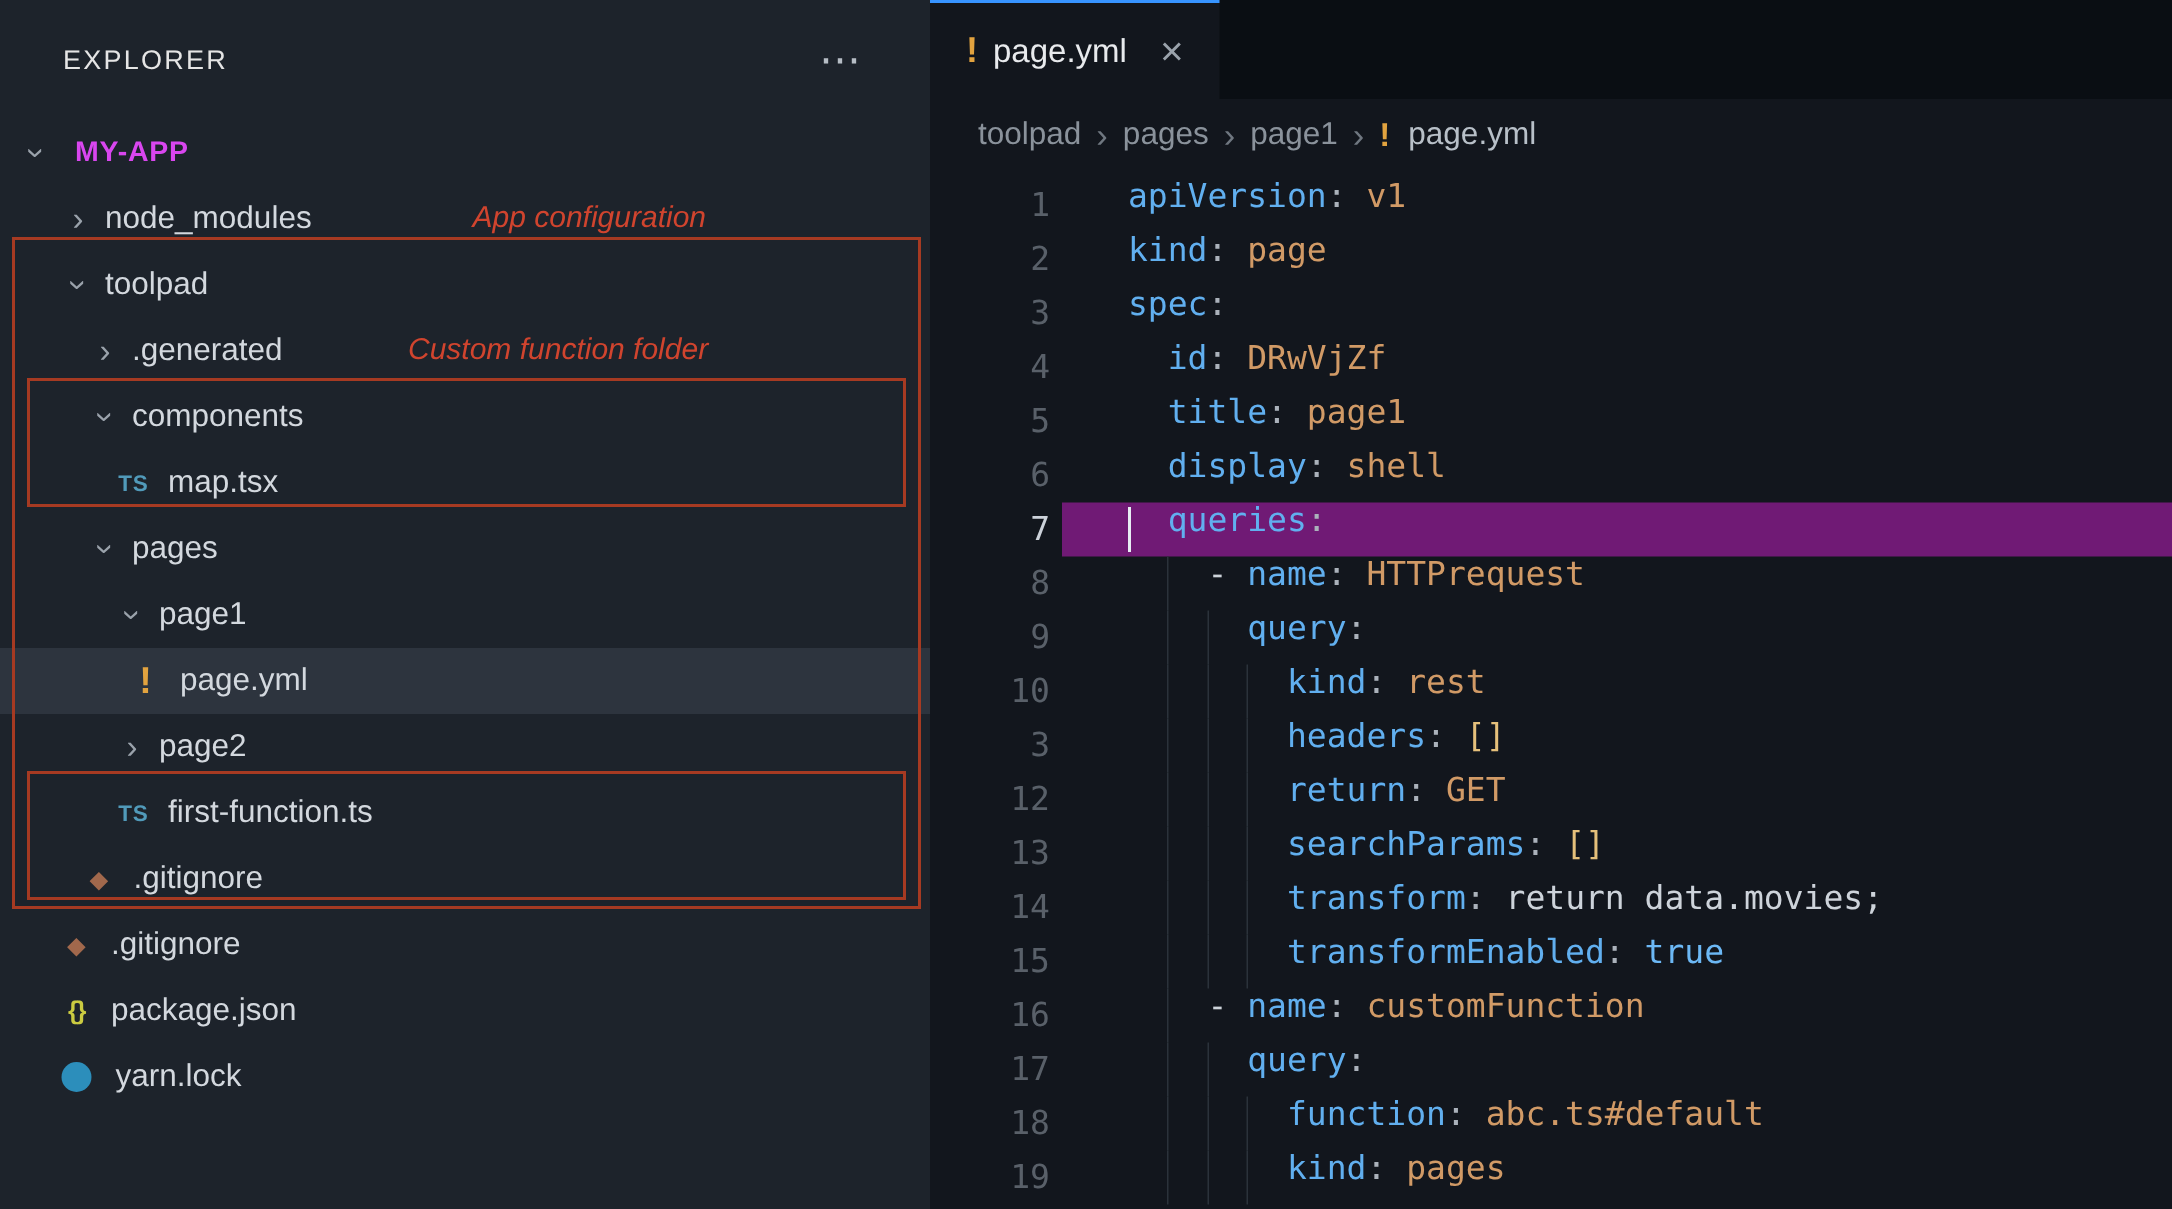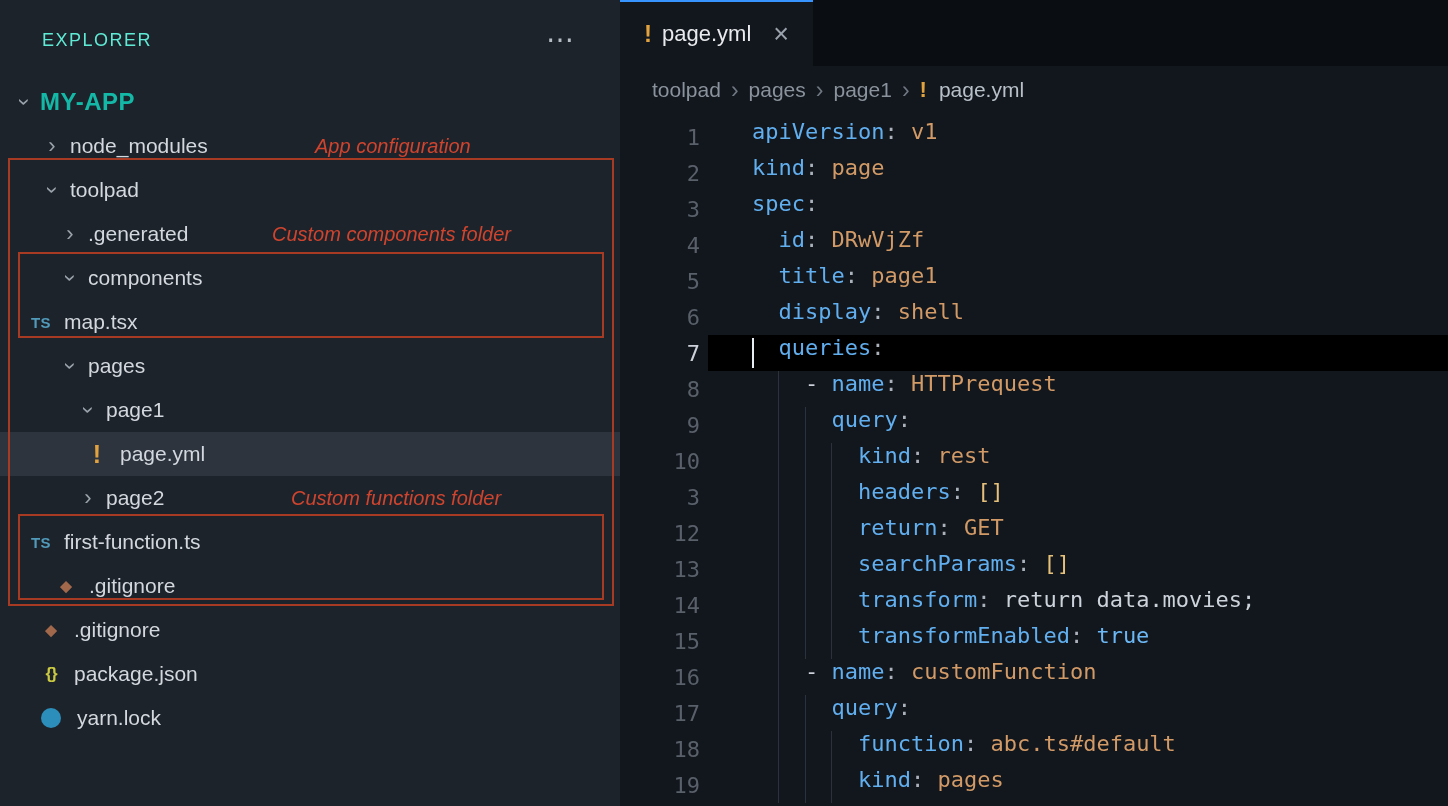--- a/index.html
+++ b/index.html
@@ -8,35 +8,35 @@
   body { width:1448px; height:806px; overflow:hidden;
          font-family:"Liberation Sans", sans-serif; }
 
   .app { position:relative; width:1448px; height:806px; background:#12161d; }
 
   
   .sidebar { position:absolute; left:0; top:0; width:620px; height:806px;
              background:#1d232b; color:#d3d8de; overflow:hidden; }
 
   .sidebar-header { height:80px; display:flex; align-items:center; padding:0 46px 0 42px; }
-  .sidebar-title { font-size:18px; letter-spacing:1.5px; color:#5eead4; }
+  .sidebar-title { font-size:18px; letter-spacing:1.5px; color:#e5e5e5; }
   .more-actions { margin-left:auto; font-size:28px; color:#b6bdc5; cursor:pointer; line-height:1; }
 
   .section-row { height:44px; display:flex; align-items:center; padding-left:10px; }
-  .section-label { font-size:24px; font-weight:700; letter-spacing:0.5px; color:#14b8a6; margin-left:2px; }
+  .section-label { font-size:19px; font-weight:700; letter-spacing:0.5px; color:#d946ef; margin-left:12px; }
 
   .tree-row { position:relative; height:44px; display:flex; align-items:center;
               font-size:21px; color:#d3d8de; cursor:pointer; }
   .tree-row.selected { background:#2d343e; }
   .kind-folder.lvl-1 { padding-left:38px; }
   .kind-folder.lvl-2 { padding-left:56px; }
   .kind-folder.lvl-3 { padding-left:74px; }
   .kind-file.lvl-1 { padding-left:38px; }
   .kind-file.lvl-2 { padding-left:53px; }
-  .kind-file.lvl-3 { padding-left:28px; }
+  .kind-file.lvl-3 { padding-left:76px; }
   .kind-file.lvl-4 { padding-left:84px; }
 
   .twisty { display:inline-flex; width:28px; justify-content:center; color:#9aa2ab;
             font-size:22px; line-height:1; transform:rotate(0deg); }
   .twisty.open { transform:rotate(90deg); }
 
   .ficon { display:inline-flex; width:26px; justify-content:center; align-items:center;
            margin-right:6px; font-weight:700; }
   .icon-ts { color:var(--ts-icon-blue,#519aba); font-size:15px; letter-spacing:0.5px; }
   .icon-warning { color:var(--warning-orange,#e2a33f); font-size:25px; }
@@ -76,21 +76,21 @@
   .crumb-warning { color:var(--warning-orange,#e2a33f); font-weight:700; font-size:22px; margin-right:2px; }
   .crumb-last { color:#b8c0c8; }
 
   .code { flex:1; padding-top:5px; font-family:"DejaVu Sans Mono", monospace; font-size:22px; }
   .cl { display:flex; height:36px; }
   .ln { flex:0 0 88px; text-align:right; padding-right:8px; color:#596069;
         display:flex; align-items:center; justify-content:flex-end; }
   .cl.active .ln { color:#ccd2da; }
   .lt { flex:1; position:relative; padding-left:44px; white-space:pre;
         display:flex; align-items:flex-start; }
-  .cl.active .lt { background:#000000; }
+  .cl.active .lt { background:#701a75; }
 
   .guide { position:absolute; top:0; bottom:0; width:1px; background:#2b323b; }
   .cursor-bar { position:absolute; left:44px; top:3px; bottom:3px; width:2px; background:#e6edf3; }
 
   .tk-key  { color:var(--key-blue,#61afef); }
   .tk-pun  { color:#abb2bb; }
   .tk-val  { color:var(--value-orange,#d19a66); }
   .tk-brk  { color:var(--bracket-yellow,#e5c07b); }
   .tk-bool { color:var(--boolean-blue,#6cb8f5); }
   .tk-pln  { color:#cdd3da; }
@@ -117,21 +117,21 @@
           <span class="tlabel">node_modules</span>
           <span class="row-annotation" data-ann="0">App configuration</span>
         </div>
         <div class="tree-row lvl-1 kind-folder">
           <span class="twisty open">›</span>
           <span class="tlabel">toolpad</span>
         </div>
         <div class="tree-row lvl-2 kind-folder">
           <span class="twisty">›</span>
           <span class="tlabel">.generated</span>
-          <span class="row-annotation" data-ann="1">Custom components folder</span>
+          <span class="row-annotation" data-ann="1">Custom function folder</span>
         </div>
         <div class="tree-row lvl-2 kind-folder">
           <span class="twisty open">›</span>
           <span class="tlabel">components</span>
         </div>
         <div class="tree-row lvl-3 kind-file">
           <span class="ficon icon-ts">TS</span>
           <span class="tlabel">map.tsx</span>
         </div>
         <div class="tree-row lvl-2 kind-folder">
@@ -142,21 +142,20 @@
           <span class="twisty open">›</span>
           <span class="tlabel">page1</span>
         </div>
         <div class="tree-row lvl-4 kind-file selected">
           <span class="ficon icon-warning">!</span>
           <span class="tlabel">page.yml</span>
         </div>
         <div class="tree-row lvl-3 kind-folder">
           <span class="twisty">›</span>
           <span class="tlabel">page2</span>
-          <span class="row-annotation" data-ann="2">Custom functions folder</span>
         </div>
         <div class="tree-row lvl-3 kind-file">
           <span class="ficon icon-ts">TS</span>
           <span class="tlabel">first-function.ts</span>
         </div>
         <div class="tree-row lvl-2 kind-file">
           <span class="ficon icon-git">◆</span>
           <span class="tlabel">.gitignore</span>
         </div>
         <div class="tree-row lvl-1 kind-file">

